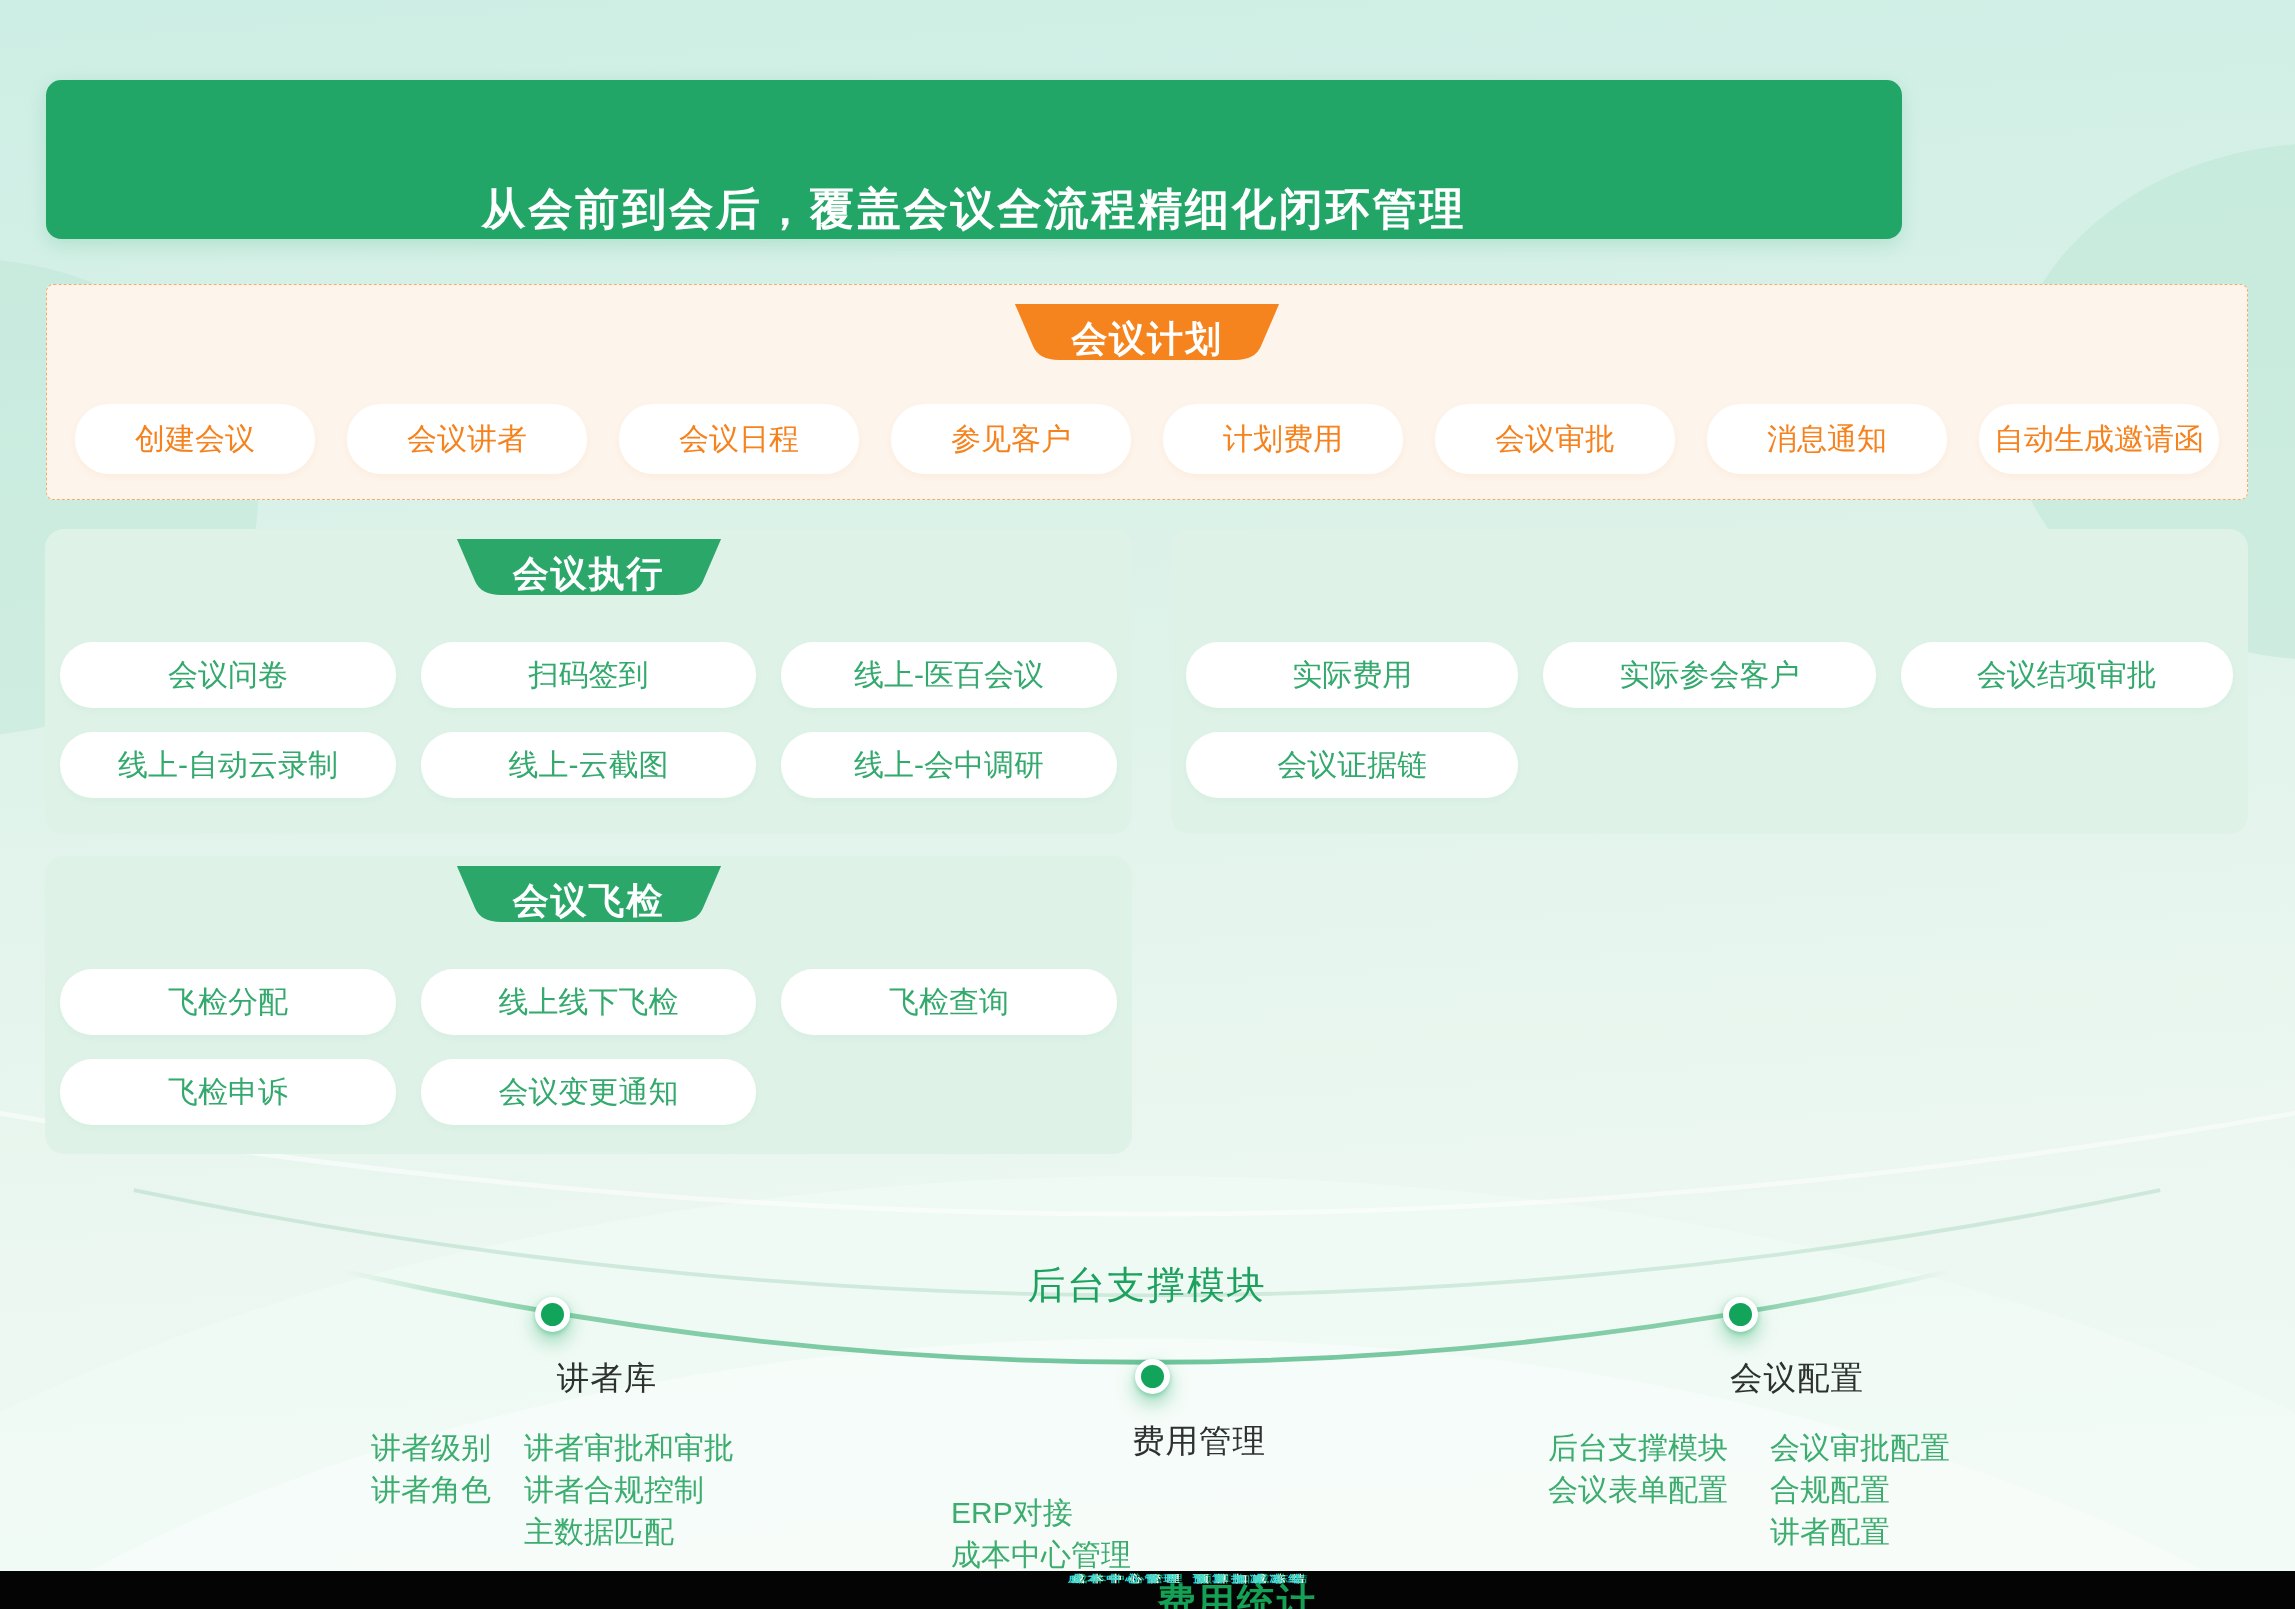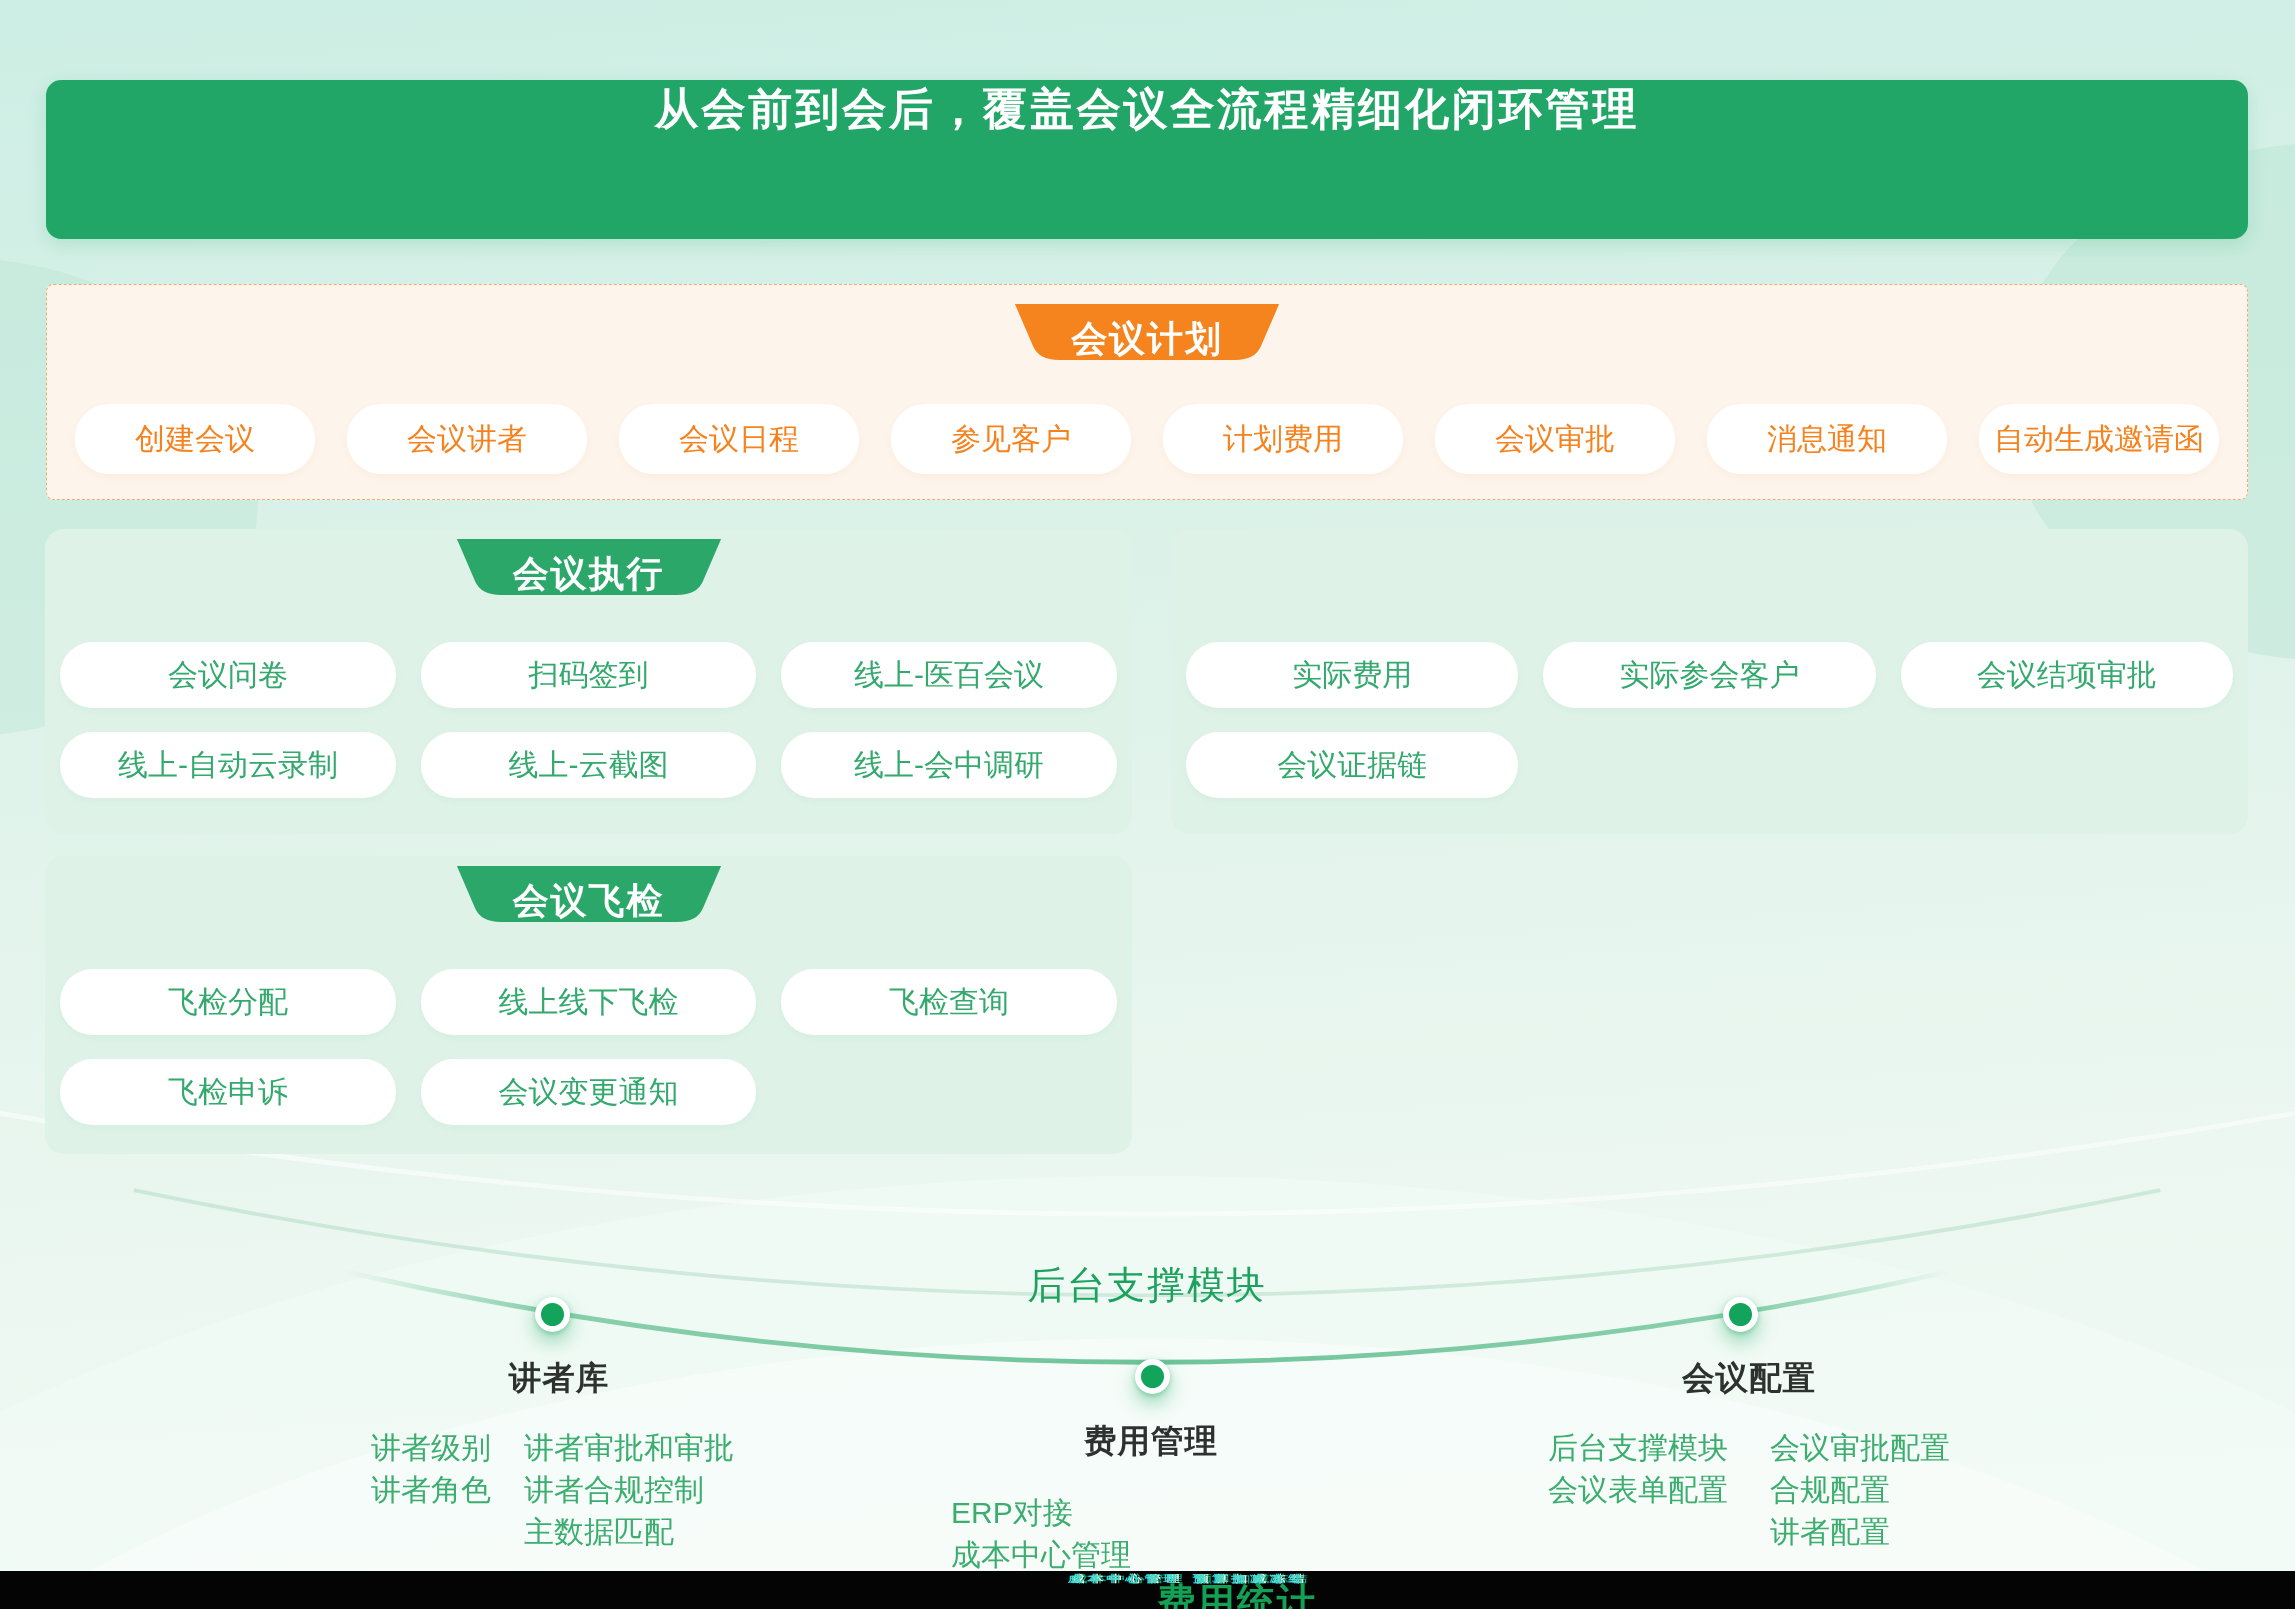--- a/index.html
+++ b/index.html
@@ -8,23 +8,23 @@
     font-family:"Liberation Sans","DejaVu Sans",sans-serif;
   }
   .stage{
     position:relative;width:2295px;height:1610px;overflow:hidden;
     background:linear-gradient(176deg,#cdeee4 0%,#d5f0e7 20%,#e0f3ea 45%,#ebf7f0 72%,#f2faf5 100%);
   }
   .bg-arcs{position:absolute;left:0;top:0;pointer-events:none;}
 
   
   .banner{
-    position:absolute;left:46px;top:80px;width:2202px;height:159px;
+    position:absolute;left:46px;top:80px;width:1856px;height:159px;
     background:#21a667;border-radius:15.3px;
-    display:flex;align-items:flex-start;justify-content:center;
+    display:flex;align-items:flex-end;justify-content:center;
     box-shadow:0 5.7px 17px rgba(33,166,103,.18);
   }
   .banner-title{color:#ffffff;font-size:44px;font-weight:700;letter-spacing:2.9px;}
 
   
   .plan{
     position:absolute;left:46px;top:284px;width:2202px;height:216px;
     background:#fdf4eb;border:1.9px dashed #f2ad6c;border-radius:7.6px;
     box-sizing:border-box;
   }
@@ -65,21 +65,21 @@
     position:absolute;left:1147px;top:1260px;transform:translateX(-50%);
     color:#1ca25e;font-size:38px;font-weight:400;letter-spacing:1.9px;white-space:nowrap;
   }
   .node-dot{
     position:absolute;width:23px;height:23px;border-radius:50%;
     background:#12a45a;border:6.7px solid #ffffff;
     box-shadow:0 9.6px 19px rgba(18,164,90,.40),0 1.9px 5.7px rgba(18,164,90,.35);
   }
   .group-title{
     position:absolute;transform:translateX(-50%);
-    color:#2d3230;font-size:32.5px;font-weight:700;letter-spacing:1px;white-space:nowrap;
+    color:#2d3230;font-size:32.5px;font-weight:400;letter-spacing:1px;white-space:nowrap;margin-left:48px;
   }
   .item-col{
     position:absolute;color:#3cad6f;font-size:30px;line-height:42px;
     white-space:nowrap;
   }
   .item-col div{height:42px;}
 
   
   .bottom-bar{
     position:absolute;left:0;top:1571px;width:2295px;height:39px;

